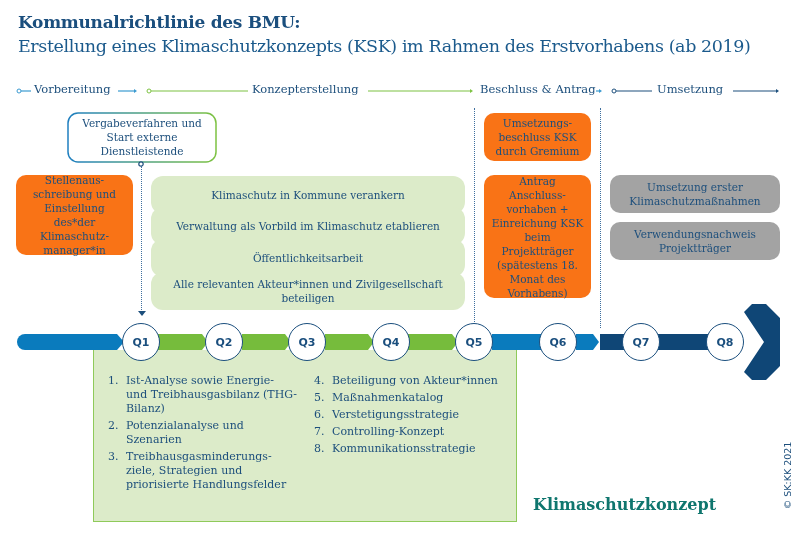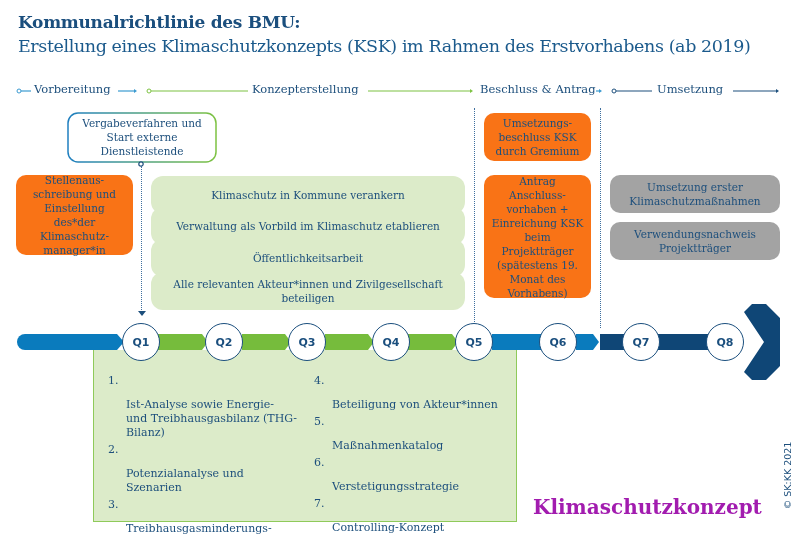--- a/index.html
+++ b/index.html
@@ -11,21 +11,21 @@
   .phase { top:82px; font-size:11.5px; font-weight:normal; color:#1d4f7c; white-space:nowrap;text-align:center; }
   .box { position:absolute; border-radius:10px; text-align:center; font-size:10.5px; line-height:14px;
          color:#1d4f7c; display:flex; align-items:center; justify-content:center; box-sizing:border-box; padding:19px 6px; }
   .lightblue { background:#f97316; }
   .green { background:#dcebc9; border-radius:12px; }
   .grayblue { background:#a3a3a3; }
   .vline { position:absolute; width:0; border-left:1.5px dotted #3e6f9e; }
   .klist { position:absolute; font-size:11px; line-height:14px; color:#1d4f7c; }
   .klist .it { display:flex; margin-bottom:3px; }
   .klist .num { width:14px; flex:none; }
-  .klist .txt { padding-left:4px;margin-top:24px; }
+  .klist .txt { padding-left:4px; }
   .qc { position:absolute; width:38px; height:38px; border-radius:50%; background:#fff; border:1.5px solid #1b4f7e;
         box-sizing:border-box; display:flex; align-items:center; justify-content:center;
         font-family:"DejaVu Sans", sans-serif; font-weight:bold; font-size:11px; color:#1b4f7e; }
 </style>
 </head>
 <body>
 
 <div class="abs title1">Kommunalrichtlinie des BMU:</div>
 <div class="abs title2">Erstellung eines Klimaschutzkonzepts (KSK) im Rahmen des Erstvorhabens (ab 2019)</div>
 
@@ -80,21 +80,21 @@
 <div class="vline" style="left:600px;top:108px;height:220px"></div>
 
 <div class="box lightblue" style="left:16px;top:175px;width:117px;height:80px">Stellenaus-schreibung und Einstellung des*der Klimaschutz-manager*in</div>
 
 <div class="box green" style="left:151px;top:176px;width:314px;height:20px">Klimaschutz in Kommune verankern</div>
 <div class="box green" style="left:151px;top:207px;width:314px;height:21px">Verwaltung als Vorbild im Klimaschutz etablieren</div>
 <div class="box green" style="left:151px;top:239px;width:314px;height:21px">Öffentlichkeitsarbeit</div>
 <div class="box green" style="left:151px;top:272px;width:314px;height:35px">Alle relevanten Akteur*innen und Zivilgesellschaft beteiligen</div>
 
 <div class="box lightblue" style="left:484px;top:113px;width:107px;height:48px">Umsetzungs-beschluss KSK durch Gremium</div>
-<div class="box lightblue" style="left:484px;top:175px;width:107px;height:123px">Antrag Anschluss-vorhaben + Einreichung KSK beim Projektträger (spätestens 19. Monat des Vorhabens)</div>
+<div class="box lightblue" style="left:484px;top:175px;width:107px;height:123px">Antrag Anschluss-vorhaben + Einreichung KSK beim Projektträger (spätestens 18. Monat des Vorhabens)</div>
 
 <div class="box grayblue" style="left:610px;top:175px;width:170px;height:35px">Umsetzung erster Klimaschutzmaßnahmen</div>
 <div class="box grayblue" style="left:610px;top:222px;width:170px;height:35px">Verwendungsnachweis Projektträger</div>
 
 <div class="abs" style="left:93px;top:350px;width:424px;height:172px;background:#dcebc9;border:1.5px solid #8fca5a;border-top:none;box-sizing:border-box"></div>
 
 <svg class="abs" style="left:0;top:300px" width="800" height="90">
   <g>
     <rect x="17" y="34" width="100" height="16" rx="8" fill="#0a7bbd"></rect>
     <polygon points="100,34 117,34 124,42 117,50 100,50" fill="#0a7bbd"></polygon>
@@ -154,14 +154,14 @@
   <div class="it">
       <span class="num">7.</span>
       <span class="txt">Controlling-Konzept</span>
     </div>
   <div class="it">
       <span class="num">8.</span>
       <span class="txt">Kommunikationsstrategie</span>
     </div>
 </div>
 
-<div class="abs" style="left:533px;top:495px;font-size:20px;font-weight:bold;color:#a21caf">Klimaschutzkonzept</div>
+<div class="abs" style="left:533px;top:495px;font-size:16px;font-weight:bold;color:#0f766e">Klimaschutzkonzept</div>
 <div class="abs" style="left:730px;top:470px;width:120px;transform:rotate(-90deg);transform-origin:center;font-family:'DejaVu Sans',sans-serif;font-size:9.5px;color:#1d4f7c;text-align:center;left:727px">© SK:KK 2021</div>
 
 </body></html>

